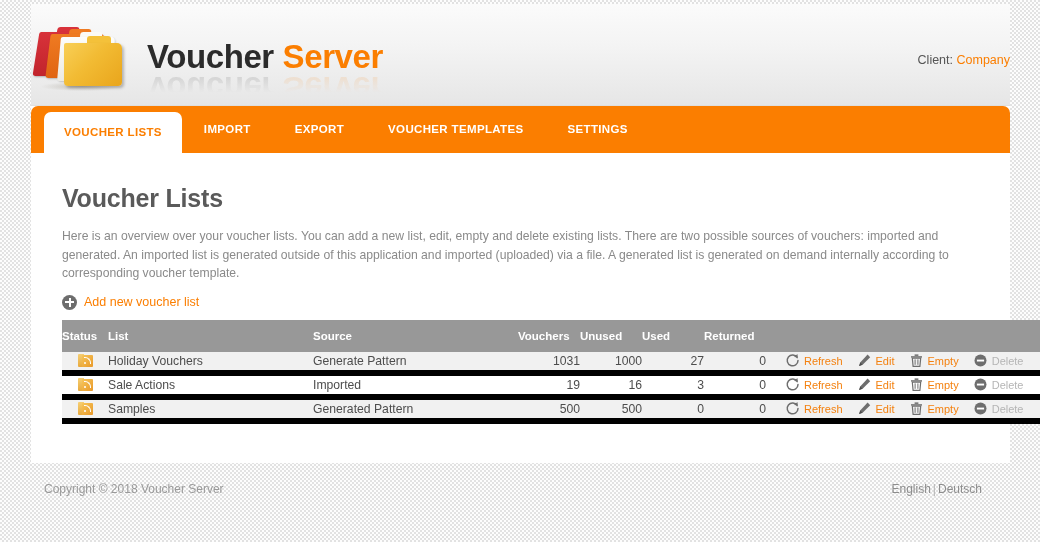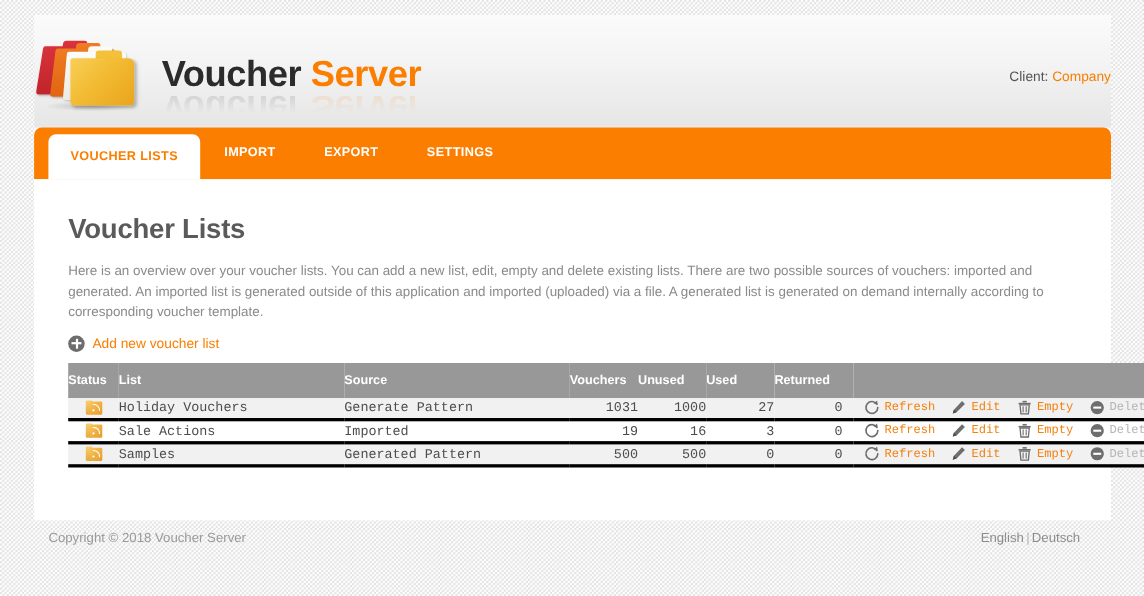--- a/index.html
+++ b/index.html
@@ -13,21 +13,21 @@
   .page{
     position:relative;width:1040px;height:542px;
     background-color:#fdfdfd;
     background-image:
       linear-gradient(45deg,#e2e2e2 25%,transparent 25%,transparent 75%,#e2e2e2 75%),
       linear-gradient(45deg,#e2e2e2 25%,transparent 25%,transparent 75%,#e2e2e2 75%);
     background-size:4px 4px;
     background-position:0 0,2px 2px;
   }
   .shell{
-    position:absolute;left:31px;top:14px;width:979px;height:458px;
+    position:absolute;left:31px;top:4px;width:979px;height:458px;
     background:#ffffff;
   }
   
   .header{
     position:relative;height:101px;
     background:linear-gradient(to bottom,#fbfbfb 0%,#f3f3f3 45%,#e6e6e6 100%);
     border-bottom:1px solid #dfdfdf;
     overflow:hidden;
   }
   .logo{
@@ -106,22 +106,21 @@
   .plus-ico:after{left:6.5px;top:3px;width:2px;height:9px;}
   .addnew span{font-size:12.5px;color:#fb7e00;}
   
   table.vlist{border-collapse:collapse;width:932px;table-layout:fixed;}
   table.vlist thead th{
     background:#989898;color:#ffffff;font-size:11.5px;font-weight:bold;
     text-align:left;padding:6px 0 6px 0;height:20px;
   }
   table.vlist tbody td{
     font-size:12.2px;color:#4d4d4d;height:18px;padding:0;
-    border-bottom:3px solid #000000;
-    font-family:Liberation Mono, monospace;
+    border-bottom:6px solid #000000;
   }
   tr.alt td{background:#f1f1f1;}
   tr.norm td{background:#ffffff;}
   .c-status{width:46px;text-align:center;}
   .c-list{width:205px;}
   .c-source{width:205px;}
   .c-num{width:62px;text-align:right;}
   .c-ret{width:62px;text-align:right;padding-right:10px !important;}
   .c-act{width:268px;}
   th.c-status{padding-left:8px;text-align:left;}
@@ -179,20 +178,21 @@
       <div class="wordmark-reflect"><span class="wm-a">Voucher</span><span class="wm-a">&nbsp;</span><span class="wm-b">Server</span></div>
       <div class="client"><span>Client:</span>
         <span class="co">Company</span></div>
     </div>
 
     <div class="tabbar">
       <div class="tabs">
         <div class="tab active">VOUCHER LISTS</div>
         <div class="tab">IMPORT</div>
         <div class="tab">EXPORT</div>
+        <div class="tab">VOUCHER TEMPLATES</div>
         <div class="tab">SETTINGS</div>
       </div>
     </div>
 
     <div class="content">
       <div class="inner">
         <h1 class="title">Voucher Lists</h1>
         <p class="desc">Here is an overview over your voucher lists. You can add a new list, edit, empty and delete existing lists. There are two possible sources of vouchers: imported and generated. An imported list is generated outside of this application and imported (uploaded) via a file. A generated list is generated on demand internally according to corresponding voucher template.</p>
 
         <div class="addnew">

